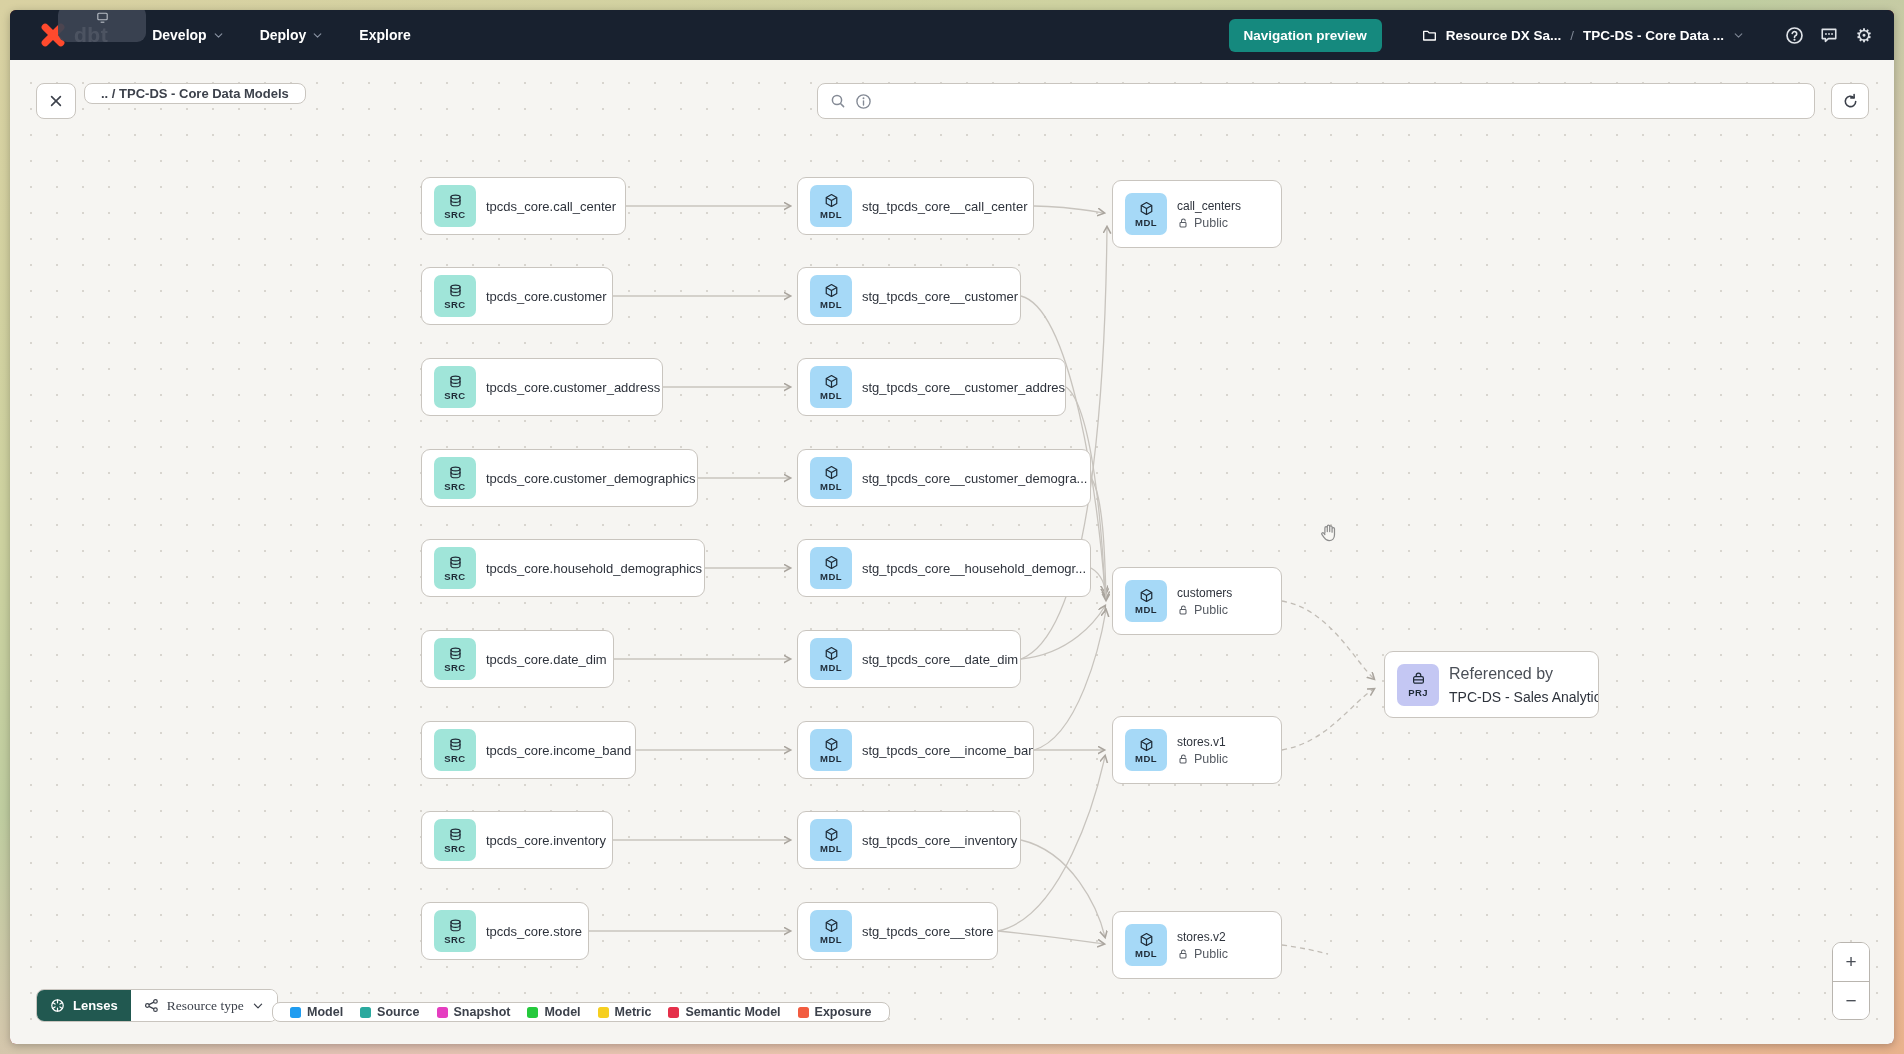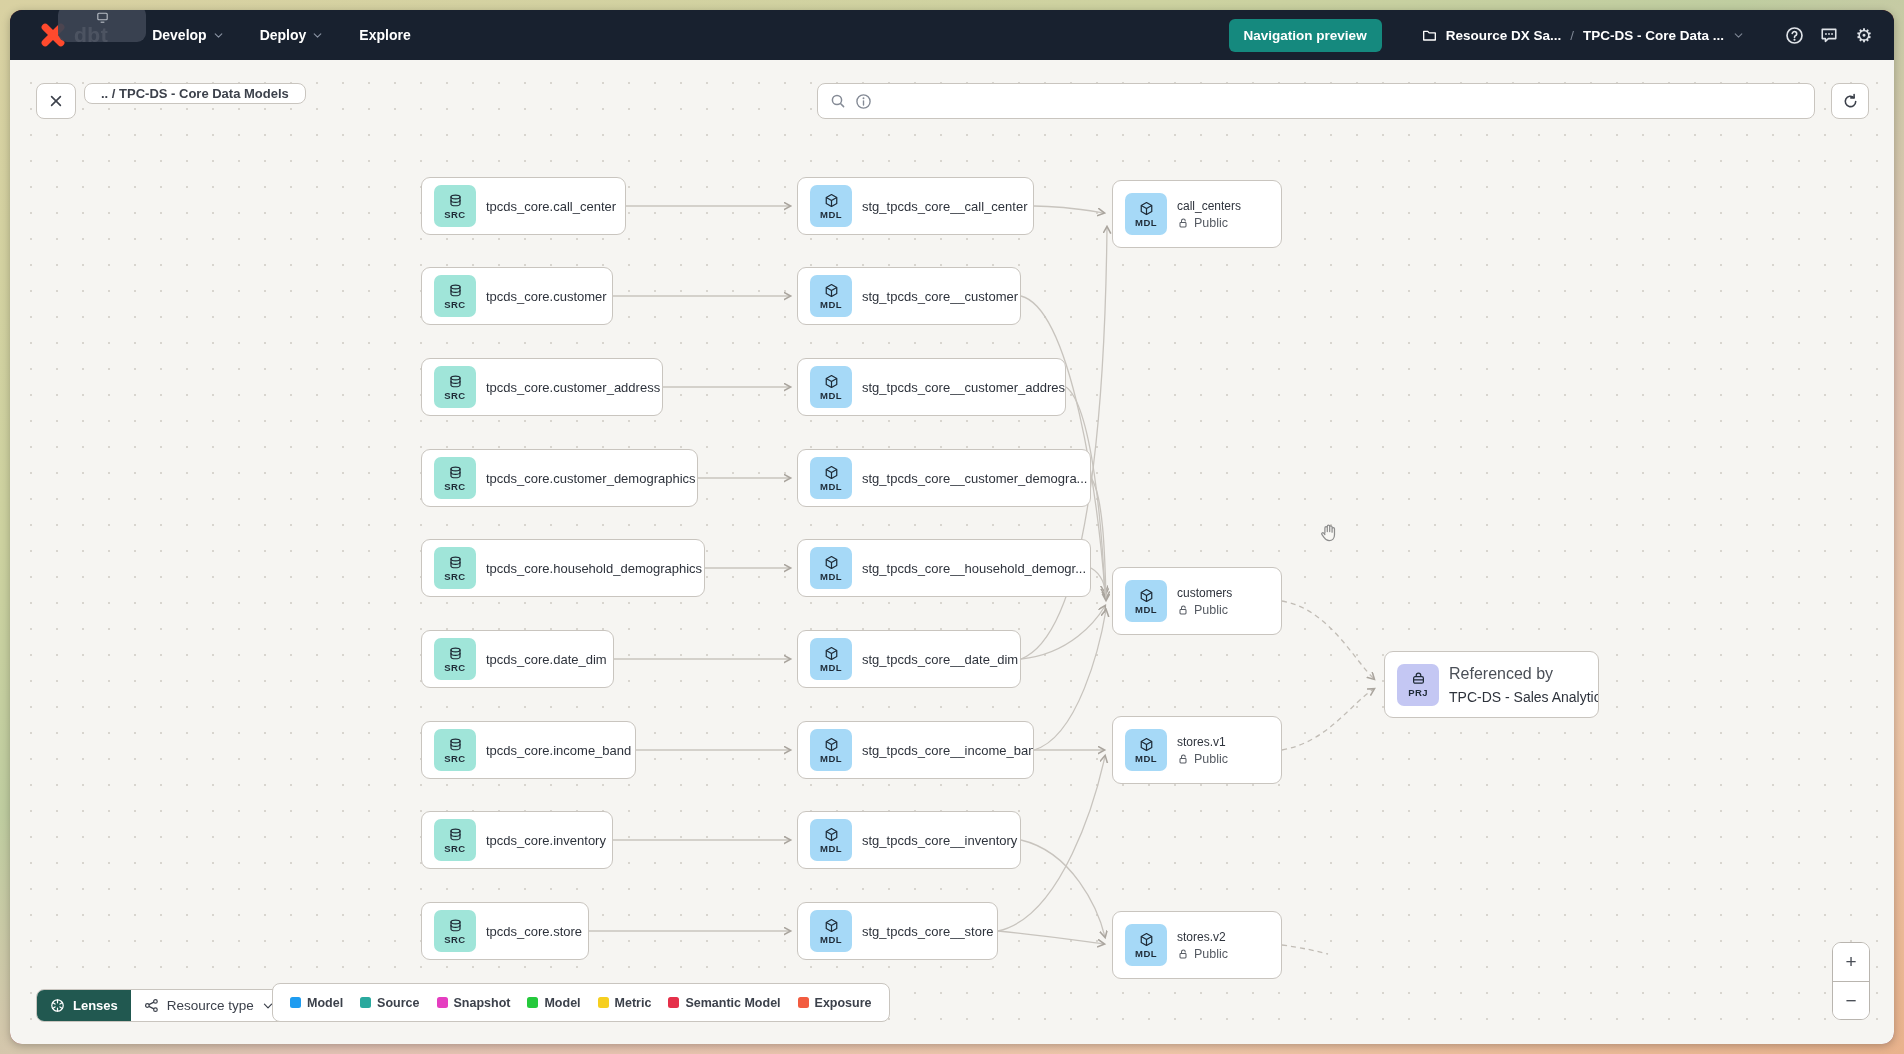--- a/index.html
+++ b/index.html
@@ -4,21 +4,21 @@
 <style>
   * { margin:0; padding:0; box-sizing:border-box; }
   html,body { width:1904px; height:1054px; overflow:hidden; }
   body {
     font-family:"Liberation Sans", sans-serif;
     background:linear-gradient(155deg,#d9d1a2 0%,#cdd2a0 28%,#bfcda0 42%,#e2c2b4 62%,#eec6a8 82%,#e8b28c 100%);
     position:relative;
   }
   .app {
     position:absolute; inset:10px;
-    background:#7f1d1d; border-radius:12px; overflow:hidden;
+    background:#7f1d1d; border-radius:6px; overflow:hidden;
     box-shadow:0 2px 8px rgba(0,0,0,.25);
   }
   
   .navbar {
     height:50px; background:#18212f; display:flex; align-items:center;
     padding:0 20px 0 30px; gap:0; position:relative; z-index:2;
   }
   .logo { display:flex; align-items:center; gap:8px; margin-right:44px; }
   .logo svg { display:block; }
   .logo-text { color:#fff; font-size:21px; font-weight:700; letter-spacing:.5px; }
@@ -97,24 +97,24 @@
   .lens-group {
     position:absolute; left:26px; bottom:22px; height:33px; display:flex; align-items:stretch;
     border:1px solid #c9c5bf; border-radius:8px; overflow:hidden; background:#fff; z-index:2;
   }
   .lenses-btn {
     background:#215850; color:#fff; display:flex; align-items:center; gap:8px;
     padding:0 13px; font-size:13px; font-weight:600; cursor:pointer; border:none; font-family:inherit;
   }
   .resource-btn {
     background:#fff; color:#3c414b; display:flex; align-items:center; gap:8px;
-    padding:0 13px; font-size:13.5px; font-weight:500; cursor:pointer; border:none; font-family:Liberation Sans, sans-serif;
+    padding:0 13px; font-size:13.5px; font-weight:500; cursor:pointer; border:none; font-family:Liberation Serif, serif;
   }
   .legend {
-    position:absolute; left:262px; bottom:22px; height:39px; background:#fff;
+    position:absolute; left:262px; bottom:22px; height:20px; background:#fff;
     border:1px solid #c9c5bf; border-radius:8px; display:flex; align-items:center;
     gap:17px; padding:0 17px; z-index:2;
   }
   .legend-item { display:flex; align-items:center; gap:6px; font-size:12.5px; font-weight:600; color:#3c414b; }
   .legend-swatch { width:11px; height:11px; border-radius:2.5px; display:inline-block; }
   .zoom-ctrl {
     position:absolute; right:24px; bottom:24px; width:38px; background:#fff;
     border:1px solid #b9b5af; border-radius:9px; display:flex; flex-direction:column; overflow:hidden; z-index:2;
   }
   .zoom-btn {

